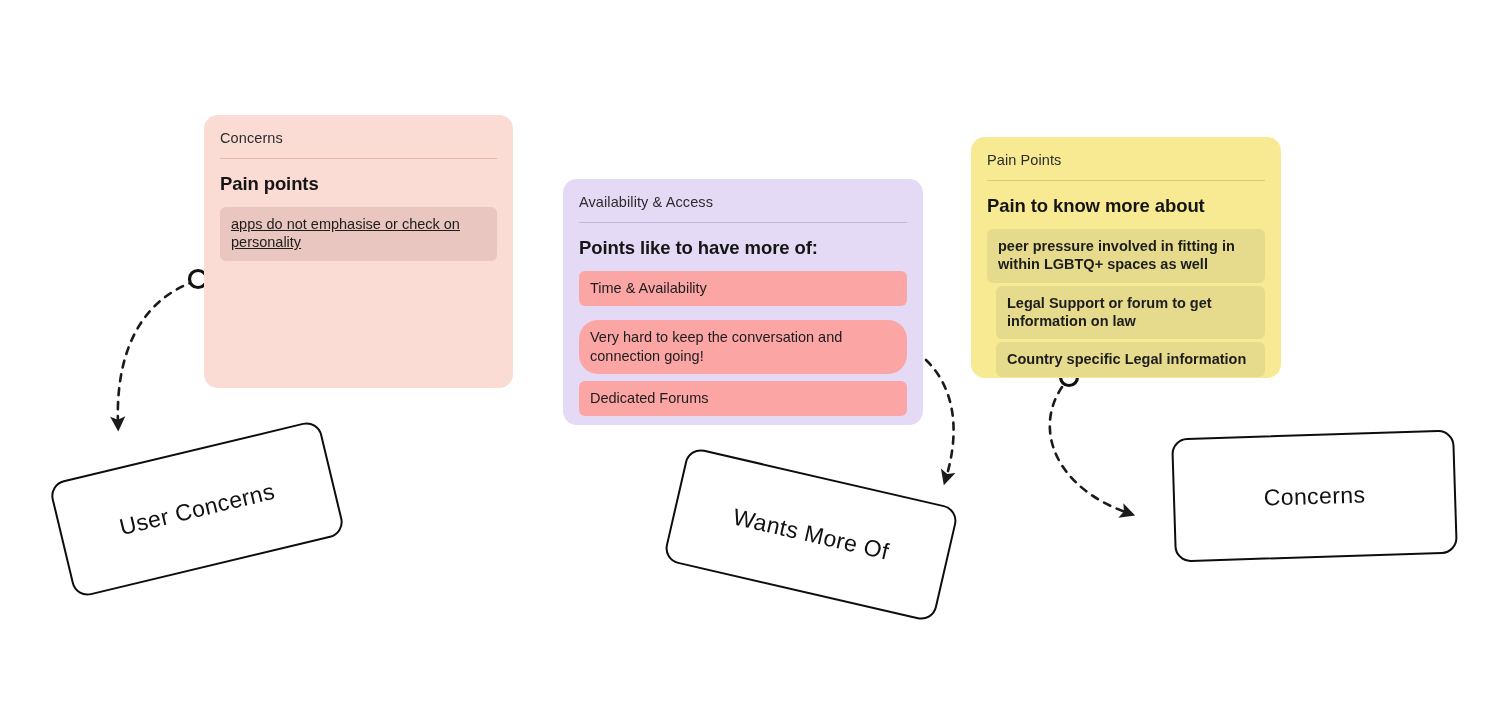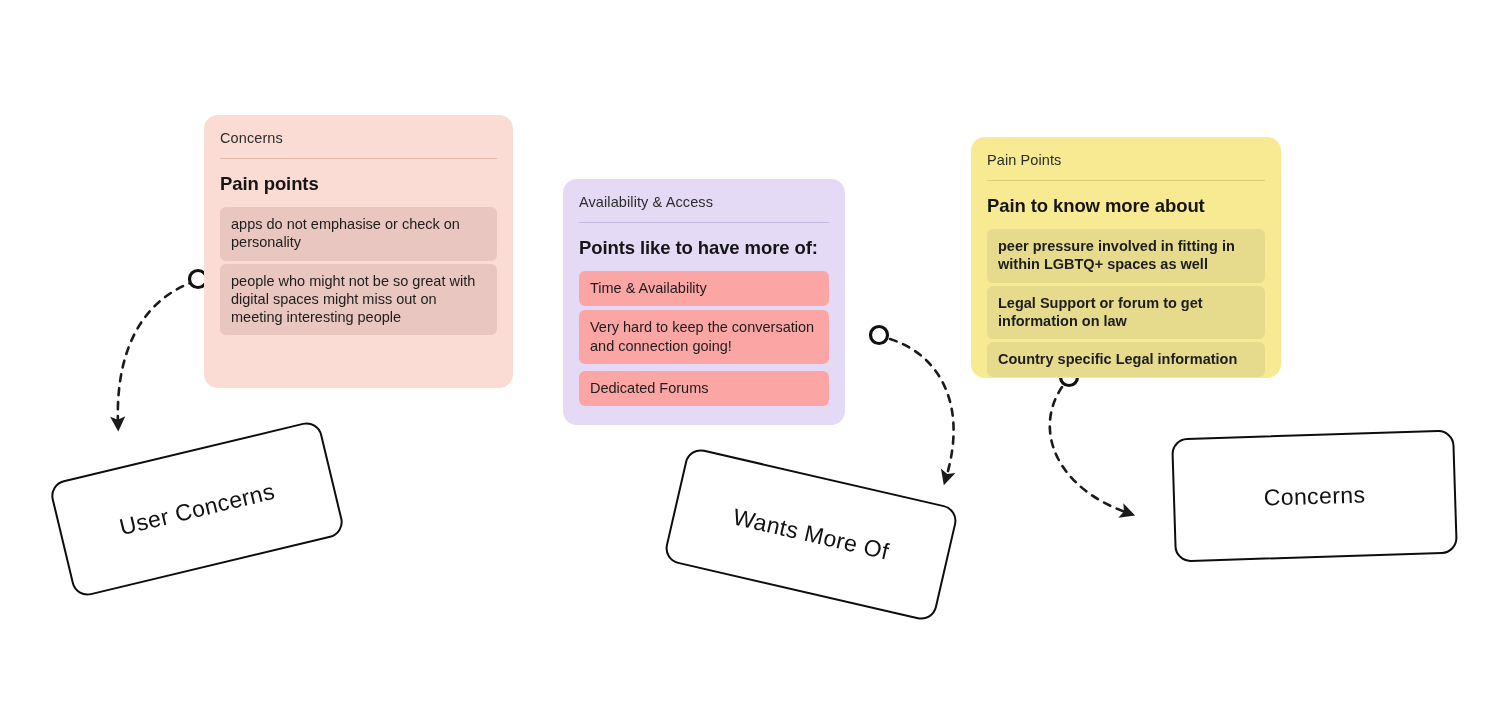--- a/index.html
+++ b/index.html
@@ -65,47 +65,47 @@
 
   
   #card-concerns {
     left: 204px;
     top: 115px;
     width: 309px;
     height: 273px;
     background: #fadcd5;
   }
   #card-concerns .card-rule { background: #e4b7ad; }
-  #card-concerns .chip { background: #e9c6bf; }
+  #card-concerns .chip { background: #e9c6bf; text-decoration: underline; }
   #card-concerns .chip + .chip { margin-top: 3px; }
 
   
   #card-availability {
     left: 563px;
     top: 179px;
-    width: 282px;
+    width: 360px;
     height: 246px;
     background: #e4daf6;
   }
   #card-availability .card-rule { background: #c5b8dd; }
   #card-availability .chip { background: #fca5a5; }
-  #card-availability .chip-gap-sm { margin-top: 4px; }
+  #card-availability .chip-gap-sm { margin-top: 14px; border-radius: 19px; }
   #card-availability .chip-gap-lg { margin-top: 7px; }
 
   
   #card-painpoints {
     left: 971px;
     top: 137px;
     width: 310px;
     height: 241px;
     background: #f8ea92;
   }
   #card-painpoints .card-rule { background: #dccb74; }
   #card-painpoints .chip { background: #e6da8c; font-weight: bold; }
-  #card-painpoints .chip + .chip { margin-top: 3px; }
+  #card-painpoints .chip + .chip { margin-top: 3px; margin-left: 9px; }
 
   
   .label-box {
     position: absolute;
     background: #ffffff;
     border: 2.6px solid #0d0d0d;
     border-radius: 16px;
     box-sizing: border-box;
     display: flex;
     align-items: center;
@@ -165,21 +165,20 @@
     <circle cx="1069" cy="377" r="8.5" fill="#ffffff" stroke="#111111" stroke-width="3.2"></circle>
   </g>
 </svg>
 
 <div class="card" id="card-concerns">
   <div class="card-eyebrow">Concerns</div>
   <div class="card-rule"></div>
   <div class="card-title">Pain points</div>
   <div class="chip-list">
     <div class="chip">apps do not emphasise or check on personality</div>
-    <div class="chip">people who might not be so great with digital spaces might miss out on meeting interesting people</div>
   </div>
 </div>
 
 <div class="card" id="card-availability">
   <div class="card-eyebrow">Availability &amp; Access</div>
   <div class="card-rule"></div>
   <div class="card-title">Points like to have more of:</div>
   <div class="chip-list">
     <div class="chip">Time &amp; Availability</div>
     <div class="chip chip-gap-sm">Very hard to keep the conversation and connection going!</div>

